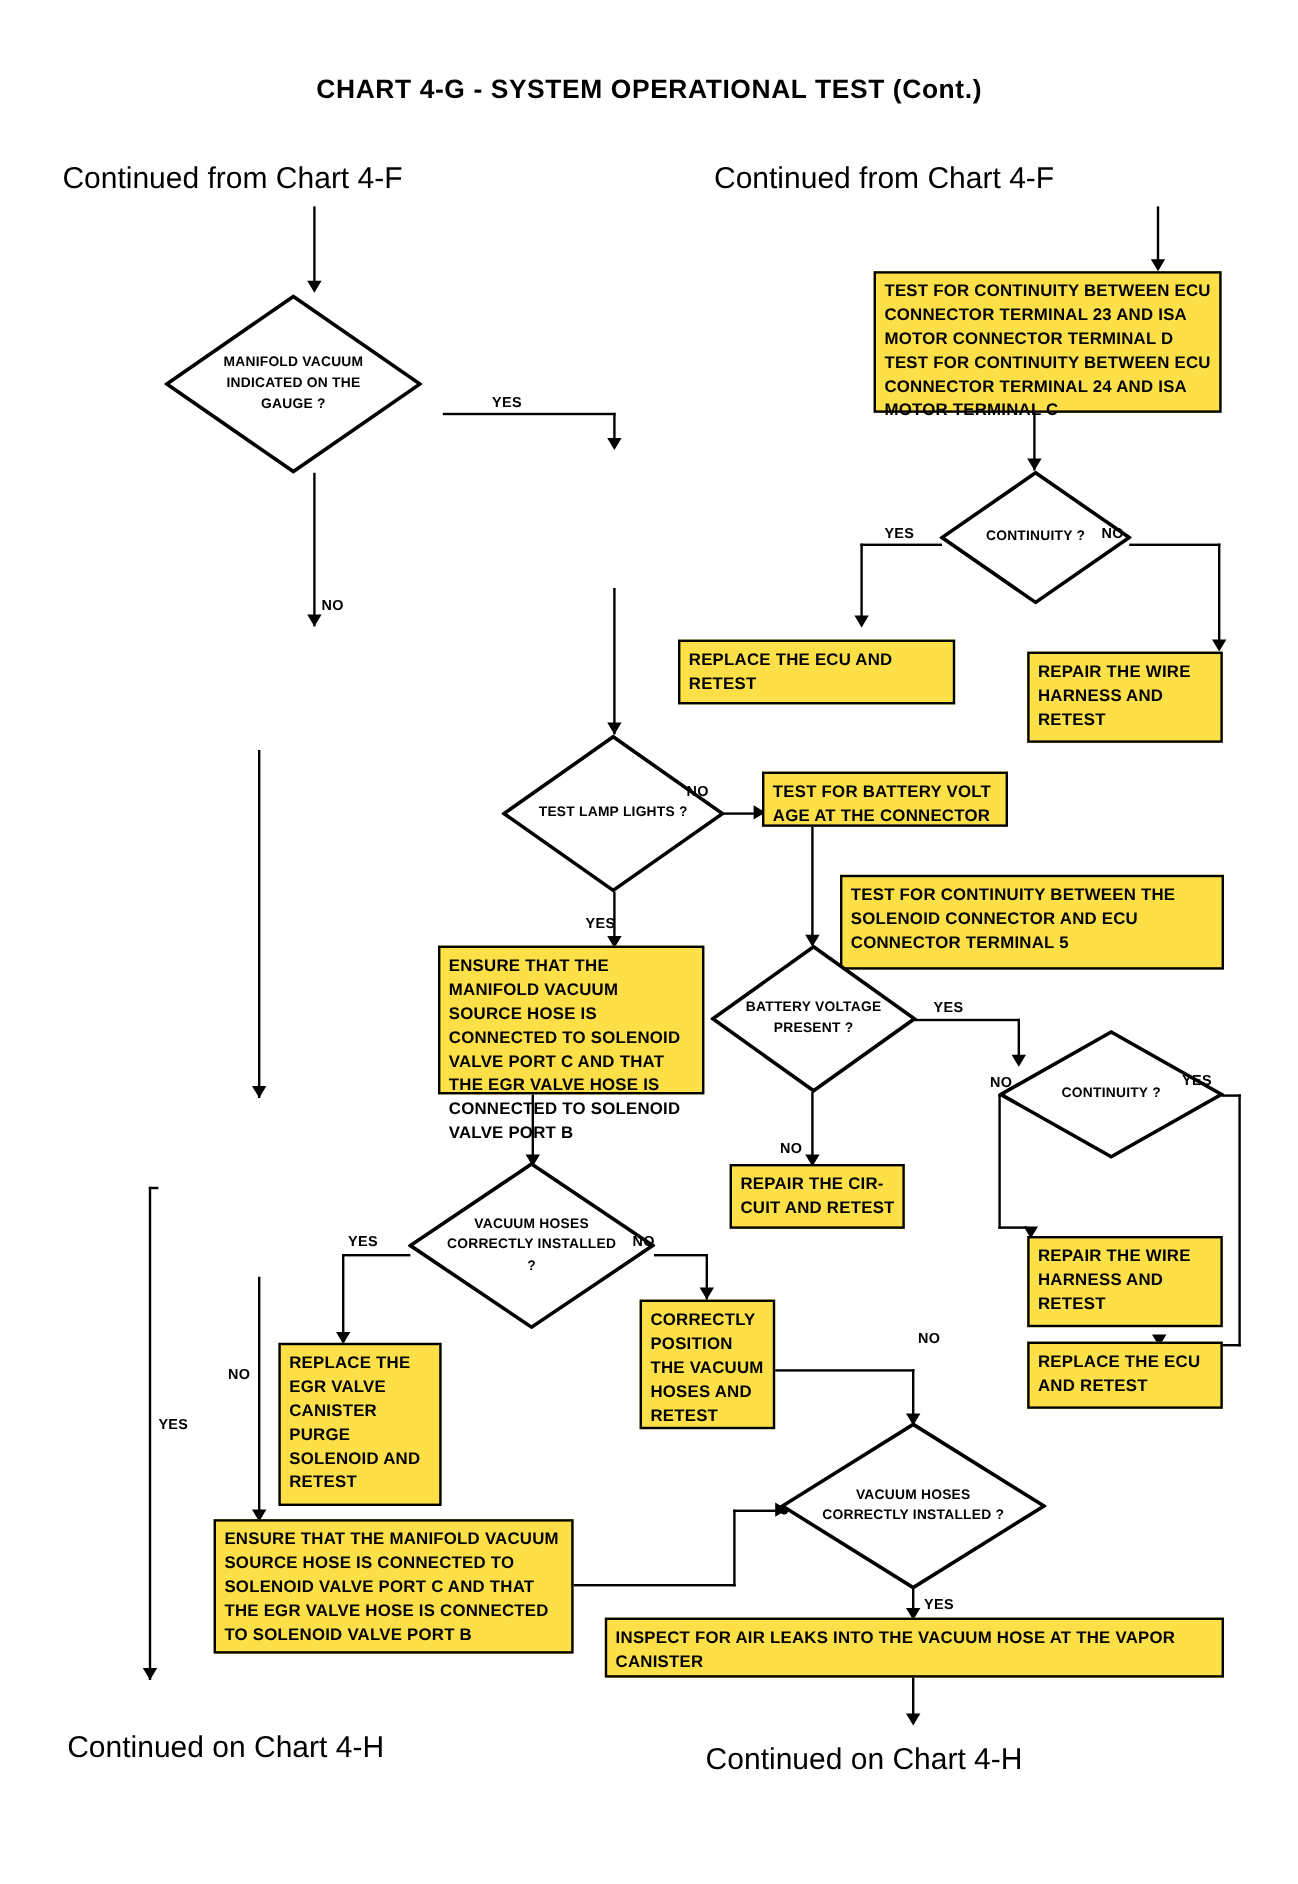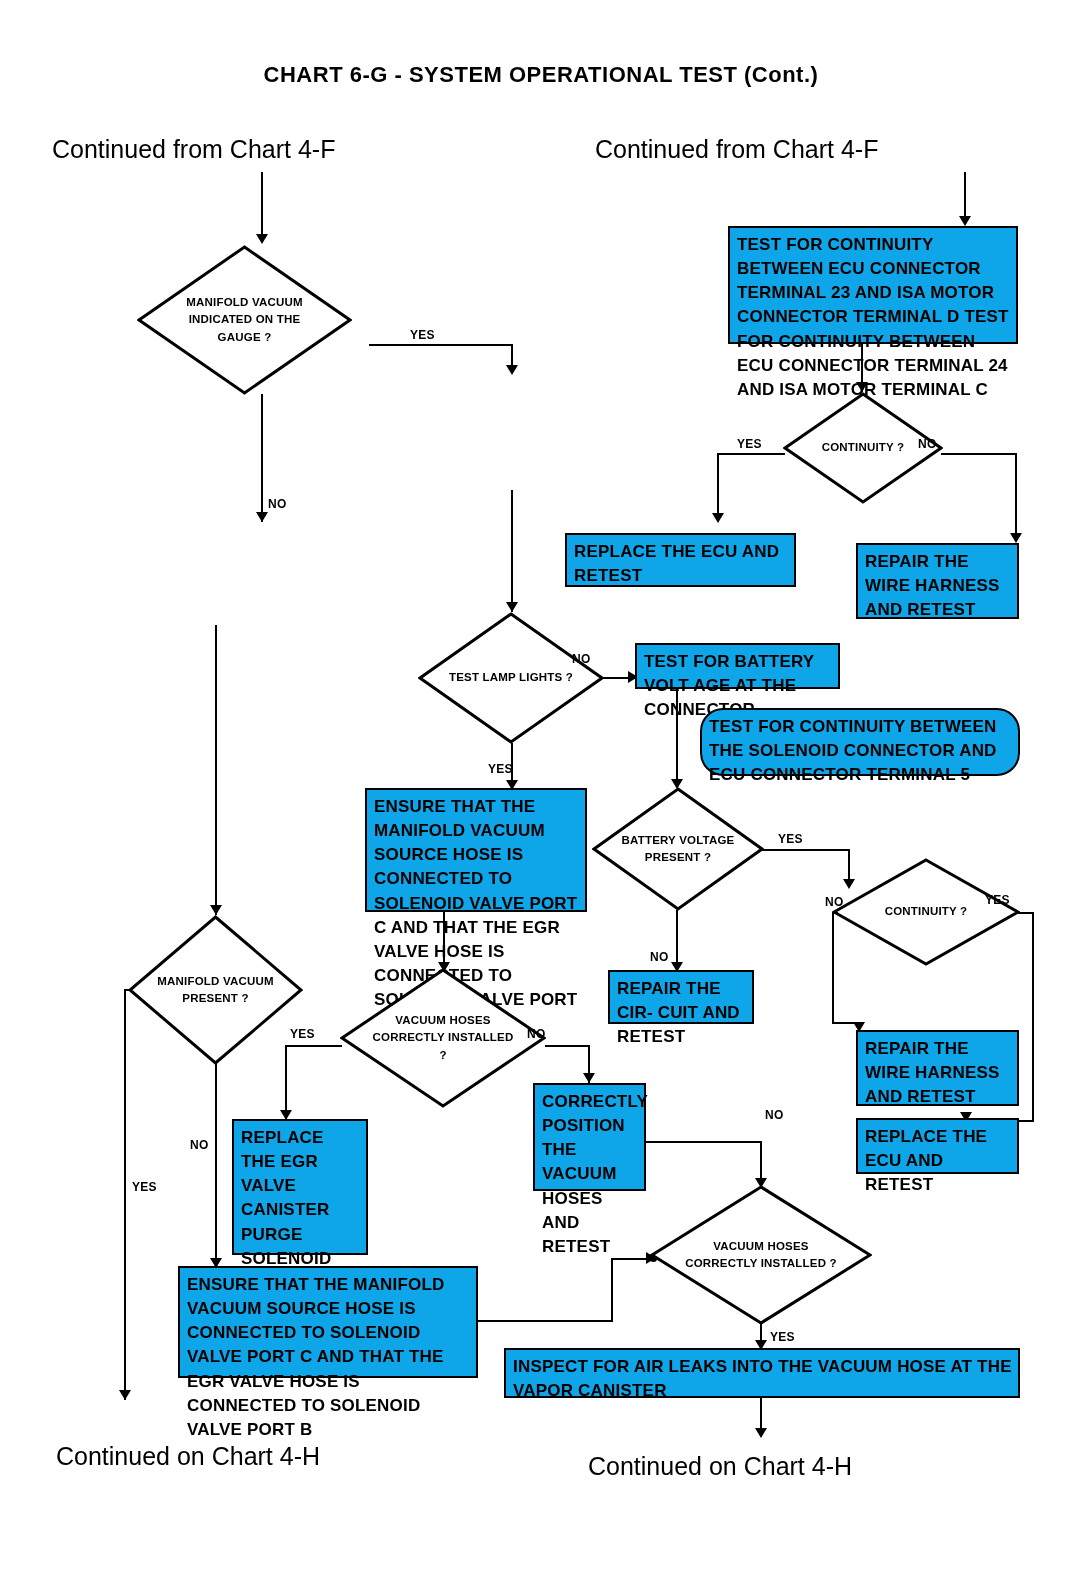--- a/index.html
+++ b/index.html
@@ -35,22 +35,22 @@
   }
   .exit-label {
     position: absolute;
     font-size: 25px;
     white-space: nowrap;
   }
   .box {
     position: absolute;
     box-sizing: border-box;
     border: 2px solid #000;
-    background: #0ea5e9;
-    font-size: 17px;
+    background: #fde047;
+    font-size: 14px;
     font-weight: bold;
     line-height: 1.42;
     letter-spacing: 0.2px;
     padding: 5px 6px 4px 7px;
     text-transform: uppercase;
   }
   .diamond {
     position: absolute;
     box-sizing: border-box;
   }
@@ -102,21 +102,21 @@
     width: 7px; height: 7px;
     background: #000;
     border-radius: 50%;
   }
 </style>
 </head>
 <body>
 
 <div id="page">
 
-  <div class="title">CHART 6-G  -  SYSTEM OPERATIONAL TEST (Cont.)</div>
+  <div class="title">CHART 4-G  -  SYSTEM OPERATIONAL TEST (Cont.)</div>
 
   <div class="entry-label" style="left:52px; top:135px;">Continued from Chart 4-F</div>
   <div class="entry-label" style="left:595px; top:135px;">Continued from Chart 4-F</div>
 
   <div class="ln lnv" style="left:261px; top:172px; height:68px;"></div>
   <div class="arrow-down" style="left:256px; top:234px;"></div>
 
   <div class="diamond" style="left:137px; top:245px; width:215px; height:150px;">
     <svg class="shape" viewBox="0 0 215 150" preserveAspectRatio="none">
       <polygon points="107.5,2 213,75 107.5,148 2,75" fill="#fff" stroke="#000" stroke-width="3"></polygon>
@@ -130,26 +130,20 @@
   <div class="arrow-down" style="left:506px; top:365px;"></div>
 
   <div class="yn" style="left:268px; top:497px;">NO</div>
   <div class="ln lnv" style="left:261px; top:394px; height:128px;"></div>
   <div class="arrow-down" style="left:256px; top:512px;"></div>
 
 
   <div class="ln lnv" style="left:215px; top:625px; height:290px;"></div>
   <div class="arrow-down" style="left:210px; top:905px;"></div>
 
-  <div class="diamond" style="left:128px; top:915px; width:175px; height:150px;">
-    <svg class="shape" viewBox="0 0 175 150" preserveAspectRatio="none">
-      <polygon points="87.5,2 173,75 87.5,148 2,75" fill="#fff" stroke="#000" stroke-width="3"></polygon>
-    </svg>
-    <div class="dtext">MANIFOLD VACUUM PRESENT ?</div>
-  </div>
 
   <div class="yn" style="left:190px; top:1138px;">NO</div>
   <div class="ln lnv" style="left:215px; top:1064px; height:206px;"></div>
   <div class="arrow-down" style="left:210px; top:1258px;"></div>
 
   <div class="yn" style="left:132px; top:1180px;">YES</div>
   <div class="ln lnh" style="left:124px; top:989px; width:8px;"></div>
   <div class="ln lnv" style="left:124px; top:989px; height:411px;"></div>
   <div class="arrow-down" style="left:119px; top:1390px;"></div>
 
@@ -230,21 +224,21 @@
   <div class="ln lnh" style="left:941px; top:453px; width:76px;"></div>
   <div class="ln lnv" style="left:1015px; top:453px; height:88px;"></div>
   <div class="arrow-down" style="left:1010px; top:533px;"></div>
 
   <div class="box" style="left:565px; top:533px; width:231px; height:54px;">REPLACE THE ECU AND RETEST</div>
 
   <div class="box" style="left:856px; top:543px; width:163px; height:76px;">REPAIR THE WIRE HARNESS AND RETEST</div>
 
   <div class="box" style="left:635px; top:643px; width:205px; height:46px;">TEST FOR BATTERY VOLT AGE AT THE CONNECTOR</div>
 
-  <div class="box" style="left:700px; top:708px; width:320px; height:68px;border-radius:23px;">TEST FOR CONTINUITY BETWEEN THE SOLENOID CONNECTOR AND ECU CONNECTOR TERMINAL 5</div>
+  <div class="box" style="left:700px; top:729px; width:320px; height:79px;">TEST FOR CONTINUITY BETWEEN THE SOLENOID CONNECTOR AND ECU CONNECTOR TERMINAL 5</div>
 
   <div class="ln lnv" style="left:676px; top:689px; height:98px;"></div>
   <div class="arrow-down" style="left:671px; top:779px;"></div>
 
   <div class="diamond" style="left:592px; top:787px; width:172px; height:124px;">
     <svg class="shape" viewBox="0 0 172 124" preserveAspectRatio="none">
       <polygon points="86,2 170,62 86,122 2,62" fill="#fff" stroke="#000" stroke-width="3"></polygon>
     </svg>
     <div class="dtext">BATTERY VOLTAGE PRESENT ?</div>
   </div>

